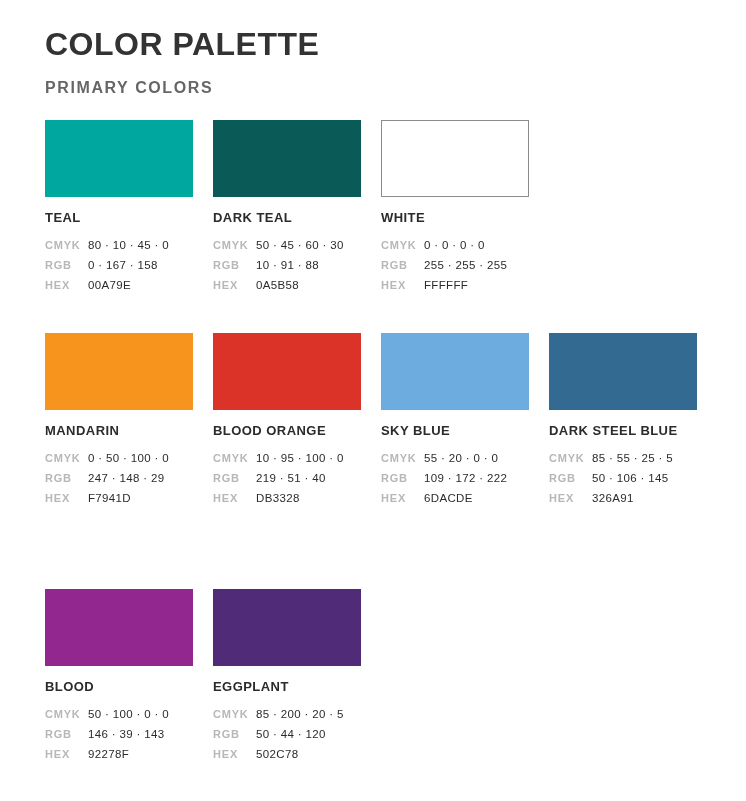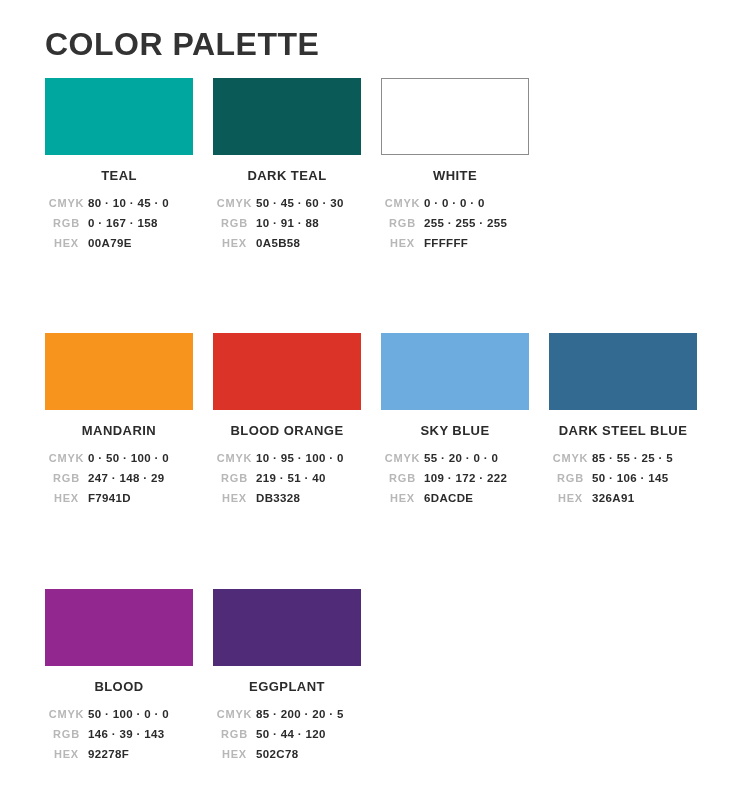--- a/index.html
+++ b/index.html
@@ -57,21 +57,20 @@
   .swatch-row {
     display: flex;
     flex-direction: row;
     align-items: flex-start;
   }
 
   .swatch-cell {
     width: 148px;
     margin-right: 20px;
     flex: 0 0 148px;
-    text-align: center;
   }
   .swatch-cell:last-child { margin-right: 0; }
 
   .swatch-chip {
     width: 148px;
     height: 77px;
     box-sizing: border-box;
   }
   .swatch-chip.bordered {
     border: 1px solid #8c8c8c;
@@ -98,35 +97,36 @@
   .spec-key {
     flex: 0 0 43px;
     font-size: 11px;
     font-weight: bold;
     letter-spacing: 0.8px;
     color: #b7b7b7;
     line-height: 20px;
   }
   .spec-val {
     font-size: 11.5px;
-    font-weight: bold;
+    font-weight: normal;
     letter-spacing: 0.35px;
     color: #2b2b2b;
     line-height: 20px;
     white-space: nowrap;
   }
 </style>
 </head>
 <body>
 
 <div class="page">
 
   <h1 class="page-title">COLOR PALETTE</h1>
 
   <section class="section section-primary">
+    <h2 class="section-title">PRIMARY COLORS</h2>
     <div class="swatch-row">
         <div class="swatch-cell">
           <div class="swatch-chip" style="background-color: rgb(0, 167, 158);"></div>
           <div class="swatch-name">TEAL</div>
           <div class="spec-table">
             <div class="spec-row">
               <span class="spec-key">CMYK</span>
               <span class="spec-val">80 · 10 · 45 · 0</span>
             </div>
             <div class="spec-row">

